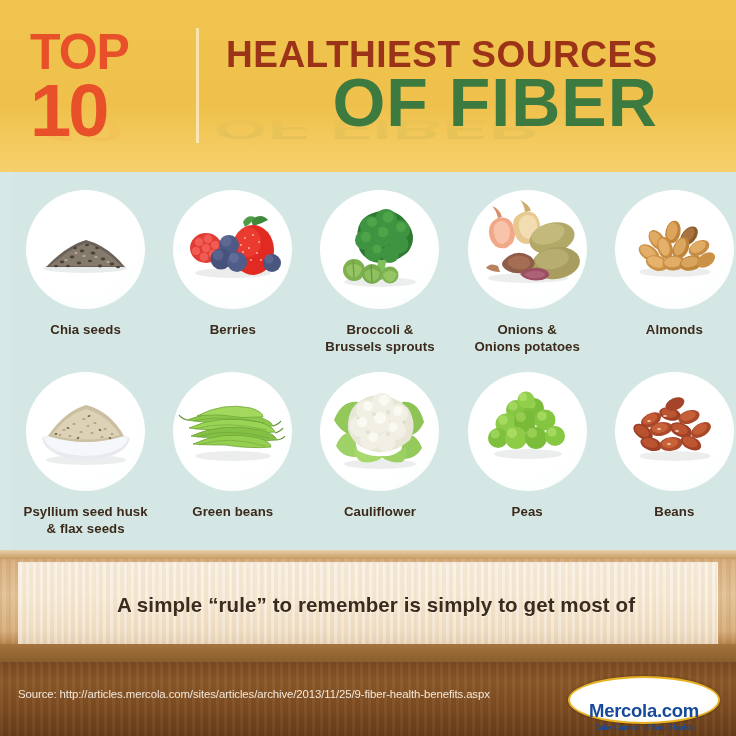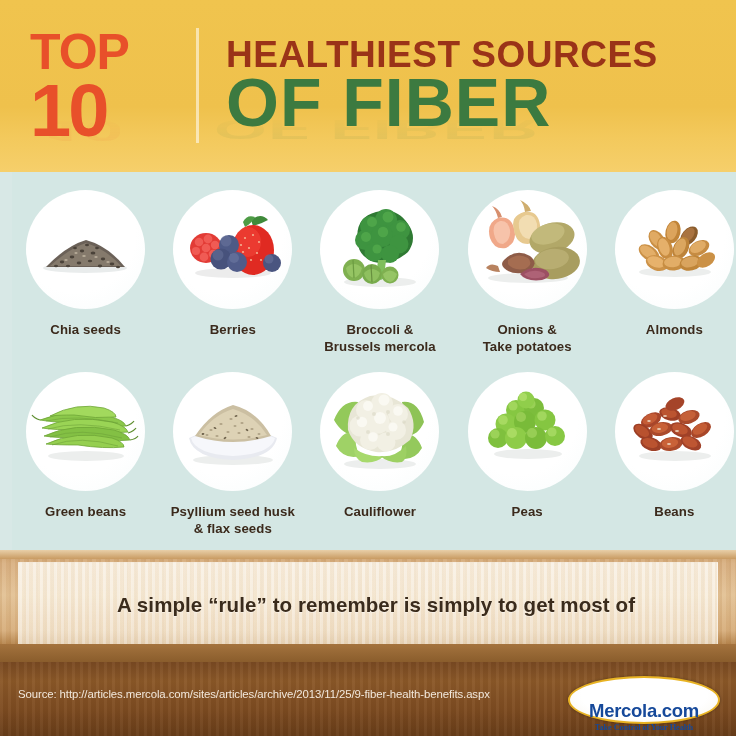--- a/index.html
+++ b/index.html
@@ -69,20 +69,21 @@
     left: 196px;
     top: 10px;
     width: 3px;
     height: 115px;
     background: rgba(255,255,255,0.55);
   }
 
   .title-block {
     padding-left: 24px;
     padding-top: 2px;
+    text-align: right;
   }
 
   .title-line1 {
     font-size: 37px;
     font-weight: bold;
     letter-spacing: 0.5px;
     line-height: 1.0;
     color: #9A3318;
     font-family: "Liberation Sans", sans-serif;
   }
@@ -457,21 +458,21 @@
             <path d="M33 70 L34 88" stroke="#6c9c42" stroke-width="1.2" fill="none"></path>
             <circle cx="52" cy="84" r="10" fill="#78ab4c"></circle>
             <path d="M44 83 Q52 75 60 83 Q58 91 52 92 Q45 90 44 83 Z" fill="#8fc05f"></path>
             <path d="M51 75 L52 92" stroke="#678f3f" stroke-width="1.2" fill="none"></path>
             <circle cx="70" cy="85" r="8.5" fill="#7fb050"></circle>
             <path d="M63 84 Q70 77 77 84 Q75 91 70 92 Q64 90 63 84 Z" fill="#96c565"></path>
           </svg>
         </div>
         <div class="cell-label">
           <span>Broccoli &amp;</span><br>
-          <span>Brussels mercola</span>
+          <span>Brussels sprouts</span>
         </div>
       </div>
 
       <div class="cell">
         <div class="circle">
           <svg class="food-art" viewBox="0 0 119 119">
             <ellipse cx="60" cy="88" rx="40" ry="5" fill="#eceeed"></ellipse>
             <path d="M22 48 Q18 33 30 28 Q42 25 46 38 Q50 52 38 58 Q26 60 22 48 Z" fill="#f0a889"></path>
             <path d="M26 44 Q24 34 32 31 Q40 30 42 40 Q43 50 35 54 Q28 54 26 44 Z" fill="#f7c3aa"></path>
             <path d="M30 28 Q28 20 24 16 Q32 19 34 27 Z" fill="#d78f6e"></path>
@@ -484,21 +485,21 @@
             <ellipse cx="84" cy="69" rx="17" ry="10" transform="rotate(-8 84 69)" fill="#bcb175" opacity="0.8"></ellipse>
             <path d="M36 70 Q48 58 62 66 Q72 74 60 82 Q44 86 36 78 Q32 74 36 70 Z" fill="#8e5c48"></path>
             <path d="M40 70 Q50 62 60 68 Q66 74 57 79 Q45 81 40 74 Z" fill="#a97054" opacity="0.85"></path>
             <path d="M30 76 Q22 72 18 78 Q24 82 32 82 Z" fill="#b8825f"></path>
             <path d="M52 84 Q64 74 78 80 Q86 86 74 90 Q58 92 52 84 Z" fill="#9c4f63"></path>
             <path d="M56 84 Q66 78 76 83 Q80 87 70 88 Q60 89 56 84 Z" fill="#b3667a" opacity="0.8"></path>
           </svg>
         </div>
         <div class="cell-label">
           <span>Onions &amp;</span><br>
-          <span>Take potatoes</span>
+          <span>Onions potatoes</span>
         </div>
       </div>
 
       <div class="cell">
         <div class="circle">
           <svg class="food-art" viewBox="0 0 119 119">
             <ellipse cx="60" cy="82" rx="36" ry="5" fill="#eceeed"></ellipse>
             <g>
               <ellipse cx="42" cy="50" rx="7" ry="11" transform="rotate(-35 42 50)" fill="#c98f45"></ellipse>
               <ellipse cx="41" cy="49" rx="5" ry="8.5" transform="rotate(-35 41 49)" fill="#e0aa63"></ellipse>
@@ -527,48 +528,20 @@
         <div class="cell-label">Almonds</div>
       </div>
 
     </div>
 
     <div class="grid-row row2">
 
       <div class="cell">
         <div class="circle">
           <svg class="food-art" viewBox="0 0 119 119">
-            <ellipse cx="60" cy="84" rx="38" ry="5" fill="#eceeed"></ellipse>
-            <g stroke="#6fa637" stroke-width="0.8" fill="#8cc84b">
-              <path d="M14 48 Q44 36 82 44 Q98 48 100 54 Q80 56 52 52 Q26 50 14 48 Z"></path>
-              <path d="M16 56 Q46 42 86 50 Q100 54 102 60 Q82 62 54 58 Q28 58 16 56 Z" fill="#9ad455"></path>
-              <path d="M18 64 Q48 50 88 58 Q102 62 104 68 Q84 70 56 66 Q30 66 18 64 Z" fill="#83c044"></path>
-              <path d="M20 72 Q50 58 86 66 Q98 70 98 75 Q78 77 52 73 Q30 73 20 72 Z" fill="#95cf50"></path>
-              <path d="M24 44 Q50 30 78 36 Q90 40 90 45 Q70 47 48 43 Q32 43 24 44 Z" fill="#a2d95d"></path>
-            </g>
-            <g fill="none" stroke="#6da03a" stroke-width="0.7" opacity="0.8">
-              <path d="M20 49 Q50 42 92 51"></path>
-                <path d="M22 57 Q52 48 94 58"></path>
-              <path d="M24 65 Q54 55 96 66"></path>
-                <path d="M26 73 Q54 63 92 74"></path>
-            </g>
-            <g stroke="#5f8f30" stroke-width="1.2" fill="none">
-              <path d="M100 54 Q106 52 108 49"></path>
-                <path d="M102 61 Q108 59 110 56"></path>
-              <path d="M104 68 Q110 67 112 64"></path>
-                <path d="M14 48 Q8 46 6 43"></path>
-            </g>
-          </svg>
-        </div>
-        <div class="cell-label">Green beans</div>
-      </div>
-
-      <div class="cell">
-        <div class="circle">
-          <svg class="food-art" viewBox="0 0 119 119">
             <ellipse cx="60" cy="88" rx="40" ry="5" fill="#eceeed"></ellipse>
             <path d="M16 66 Q60 44 104 66 Q100 86 60 88 Q20 86 16 66 Z" fill="#e8eaf0"></path>
             <path d="M18 66 Q60 48 102 66 Q98 82 60 84 Q22 82 18 66 Z" fill="#f6f7fb"></path>
             <path d="M22 64 Q38 40 60 33 Q84 39 98 64 Q60 76 22 64 Z" fill="#cbbfa2"></path>
             <path d="M26 63 Q40 43 60 37 Q81 43 94 63 Q60 72 26 63 Z" fill="#ddd2b5"></path>
             <g fill="#a4977b" opacity="0.8">
               <ellipse cx="38" cy="58" rx="1.6" ry="1"></ellipse>
                 <ellipse cx="48" cy="52" rx="1.6" ry="1"></ellipse>
               <ellipse cx="58" cy="47" rx="1.6" ry="1"></ellipse>
                 <ellipse cx="69" cy="51" rx="1.6" ry="1"></ellipse>
@@ -588,20 +561,48 @@
               <ellipse cx="52" cy="66" rx="1.5" ry="0.9" transform="rotate(-30 52 66)"></ellipse>
               <ellipse cx="84" cy="66" rx="1.4" ry="0.9" transform="rotate(18 84 66)"></ellipse>
               <ellipse cx="30" cy="62" rx="1.4" ry="0.9" transform="rotate(-8 30 62)"></ellipse>
             </g>
           </svg>
         </div>
         <div class="cell-label">
           <span>Psyllium seed husk</span><br>
           <span>&amp; flax seeds</span>
         </div>
+      </div>
+
+      <div class="cell">
+        <div class="circle">
+          <svg class="food-art" viewBox="0 0 119 119">
+            <ellipse cx="60" cy="84" rx="38" ry="5" fill="#eceeed"></ellipse>
+            <g stroke="#6fa637" stroke-width="0.8" fill="#8cc84b">
+              <path d="M14 48 Q44 36 82 44 Q98 48 100 54 Q80 56 52 52 Q26 50 14 48 Z"></path>
+              <path d="M16 56 Q46 42 86 50 Q100 54 102 60 Q82 62 54 58 Q28 58 16 56 Z" fill="#9ad455"></path>
+              <path d="M18 64 Q48 50 88 58 Q102 62 104 68 Q84 70 56 66 Q30 66 18 64 Z" fill="#83c044"></path>
+              <path d="M20 72 Q50 58 86 66 Q98 70 98 75 Q78 77 52 73 Q30 73 20 72 Z" fill="#95cf50"></path>
+              <path d="M24 44 Q50 30 78 36 Q90 40 90 45 Q70 47 48 43 Q32 43 24 44 Z" fill="#a2d95d"></path>
+            </g>
+            <g fill="none" stroke="#6da03a" stroke-width="0.7" opacity="0.8">
+              <path d="M20 49 Q50 42 92 51"></path>
+                <path d="M22 57 Q52 48 94 58"></path>
+              <path d="M24 65 Q54 55 96 66"></path>
+                <path d="M26 73 Q54 63 92 74"></path>
+            </g>
+            <g stroke="#5f8f30" stroke-width="1.2" fill="none">
+              <path d="M100 54 Q106 52 108 49"></path>
+                <path d="M102 61 Q108 59 110 56"></path>
+              <path d="M104 68 Q110 67 112 64"></path>
+                <path d="M14 48 Q8 46 6 43"></path>
+            </g>
+          </svg>
+        </div>
+        <div class="cell-label">Green beans</div>
       </div>
 
       <div class="cell">
         <div class="circle">
           <svg class="food-art" viewBox="0 0 119 119">
             <ellipse cx="60" cy="92" rx="36" ry="5" fill="#eceeed"></ellipse>
             <path d="M14 48 Q22 28 38 30 Q34 46 40 62 Q24 66 14 48 Z" fill="#93c95a"></path>
             <path d="M104 50 Q98 28 82 30 Q86 46 80 62 Q96 68 104 50 Z" fill="#8ec356"></path>
             <path d="M16 74 Q22 58 36 60 Q34 74 40 84 Q24 88 16 74 Z" fill="#9fd266"></path>
             <path d="M102 76 Q96 60 82 62 Q84 76 78 86 Q94 90 102 76 Z" fill="#94c95c"></path>

